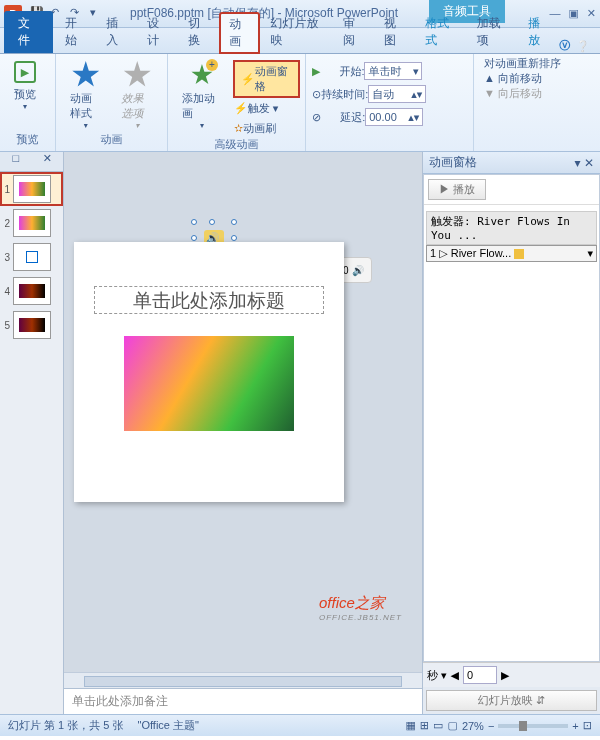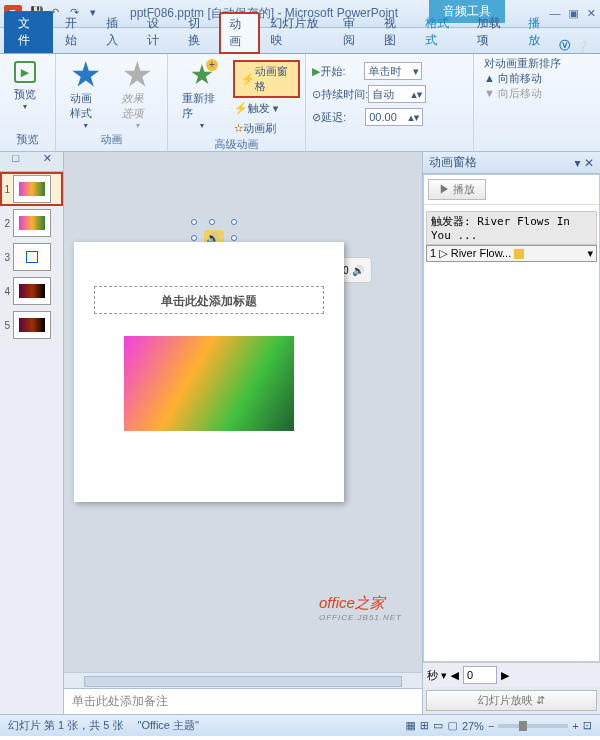--- a/index.html
+++ b/index.html
@@ -25,21 +25,21 @@
 .big-btn.disabled { color:#a0a0a0;font-style:italic; }
 .star { width:28px; height:28px; background:#2a78c4; clip-path:polygon(50% 0%,61% 35%,98% 35%,68% 57%,79% 91%,50% 70%,21% 91%,32% 57%,2% 35%,39% 35%); margin-bottom:2px;}
 .star.gray { background:#b0b0b0;}
 .plus-star { width:28px; height:28px; position:relative; margin-bottom:2px;}
 .plus-star::before { content:""; position:absolute; width:22px;height:22px; top:3px; left:3px; background:#4a9a4a; clip-path:polygon(50% 0%,61% 35%,98% 35%,68% 57%,79% 91%,50% 70%,21% 91%,32% 57%,2% 35%,39% 35%);}
 .plus-star::after { content:"+"; position:absolute; right:-2px; top:-2px; background:#f0c040; width:12px;height:12px; border-radius:50%; font-size:10px; text-align:center; line-height:12px;}
 .play-i { width:22px; height:22px; border:2px solid #4a9a4a; border-radius:3px; display:flex; align-items:center; justify-content:center; margin-bottom:4px; color:#4a9a4a; }
 .anim-pane-btn { display:flex; align-items:center; background:#ffe6a0; border:1px solid #d4a840; padding:2px 6px; color:#3b5a88; position:relative; }
 .anim-pane-btn.highlight { outline:2px solid #c0392b; outline-offset:-1px; }
 .small-row { display:flex; align-items:center; color:#3b5a88; padding:1px 0; font-size:11px;}
-.small-row .lbl { min-width:44px; }
+.small-row .lbl { min-width:44px;text-align:right; }
 .spin { border:1px solid #aac; background:#fff; height:18px; display:flex; align-items:center; padding:0 3px; font-size:11px; min-width:58px; justify-content:space-between;}
 .combo { border:1px solid #aac; background:#fff; height:18px; display:flex; align-items:center; padding:0 3px; font-size:11px; min-width:58px; justify-content:space-between;}
 .reorder { padding-left:4px; color:#3b5a88; font-size:11px;}
 .workspace { display:flex; height:562px; background:#d2dae4; }
 .thumb-col { width:64px; background:#eaeef4; border-right:1px solid #b0c0d4; }
 .thumb-tabs { height:20px; display:flex; border-bottom:1px solid #b0c0d4; background:#e0e8f2;}
 .thumb-tab { flex:1; text-align:center; font-size:11px; color:#3b5a88;}
 .thumb-item { display:flex; align-items:center; padding:3px 2px; gap:3px;}
 .thumb-item.sel { outline:2px solid #c0392b; outline-offset:-2px; background:#fef0d4;}
 .thumb-num { font-size:10px; color:#555; width:8px; text-align:right;}
@@ -49,21 +49,21 @@
 .slide-area { flex:1; position:relative; background:#d2dae4; display:flex; flex-direction:column;}
 .canvas-wrap { flex:1; overflow:auto; position:relative; padding:8px;}
 .slide { position:absolute; left:10px; top:90px; width:270px; height:260px; background:#fff; box-shadow:2px 2px 6px rgba(0,0,0,0.3);}
 .audio-obj { position:absolute; left:130px; top:70px; width:40px; height:36px;}
 .handle { position:absolute; width:6px;height:6px; background:#fff; border:1px solid #3a7ac0; border-radius:50%;}
 .audio-ico { width:20px; height:20px; background:#f0d060; border-radius:3px; margin:8px auto 0; position:relative;}
 .audio-ico::after { content:"🔊"; font-size:11px; position:absolute; left:2px; top:2px;}
 .audio-ctrl { position:absolute; left:78px; top:105px; width:230px; height:26px; background:#f4f4f4; border:1px solid #ccc; border-radius:4px; display:flex; align-items:center; padding:0 6px; gap:4px; font-size:10px;}
 .play-tri { width:0;height:0; border-left:9px solid #555; border-top:6px solid transparent; border-bottom:6px solid transparent;}
 .prog { flex:1; height:4px; background:#ddd;}
-.title-ph { position:absolute; left:30px; top:135px; width:230px; height:28px; border:1px dashed #999; text-align:center; line-height:28px; font-size:12px; color:#555;font-weight:bold;}
+.title-ph { position:absolute; left:30px; top:135px; width:230px; height:28px; border:1px dashed #999; text-align:center; line-height:28px; font-size:19px; color:#555;}
 .content-img { position:absolute; left:60px; top:185px; width:170px; height:95px; background:linear-gradient(120deg,#f040e0 0%,#ffb030 40%,#40c040 70%,#206030 100%);}
 .notes { height:26px; background:#fff; border-top:1px solid #b0c0d4; padding:4px 8px; font-size:12px; color:#888;}
 .hscroll { height:16px; background:#e4eaf2; border-top:1px solid #c0ccdc; position:relative;}
 .hscroll::before { content:""; position:absolute; left:20px; right:20px; top:3px; height:9px; background:#cdd8e6; border:1px solid #a8bcd4;}
 .watermark { position:absolute; right:20px; bottom:50px; color:#e04020; font-family:Arial; font-size:15px; font-style:italic;}
 .watermark small { display:block; font-size:8px; color:#888; letter-spacing:1px;}
 .anim-panel { width:178px; background:#eaeef4; border-left:1px solid #b0c0d4; display:flex; flex-direction:column;}
 .ap-header { height:22px; background:linear-gradient(#e4eefa,#d2e0f0); border-bottom:1px solid #a8c0dc; display:flex; align-items:center; padding:0 6px; color:#3b5a88; font-size:12px; justify-content:space-between;}
 .ap-body { flex:1; background:#fff; margin:0; border:1px solid #c0ccdc; position:relative;}
 .ap-play { padding:4px; border-bottom:1px solid #ddd;}
@@ -136,21 +136,21 @@
           <span>效果选项</span>
           <span style="font-size:8px">▾</span>
         </div>
     </div>
     <div class="rg-label">动画</div>
   </div>
   <div class="rg" style="width:138px">
     <div class="rg-body">
       <div class="big-btn">
           <div class="plus-star"></div>
-          <span>重新排序</span>
+          <span>添加动画</span>
           <span style="font-size:8px">▾</span>
         </div>
       <div style="display:flex;flex-direction:column;gap:3px;padding-top:2px">
         <div class="anim-pane-btn highlight">
             <span style="color:#d08020">⚡</span>
             <span>动画窗格</span>
           </div>
         <div class="small-row">
             <span style="color:#e0a020">⚡</span> 
             <span>触发 ▾</span>

